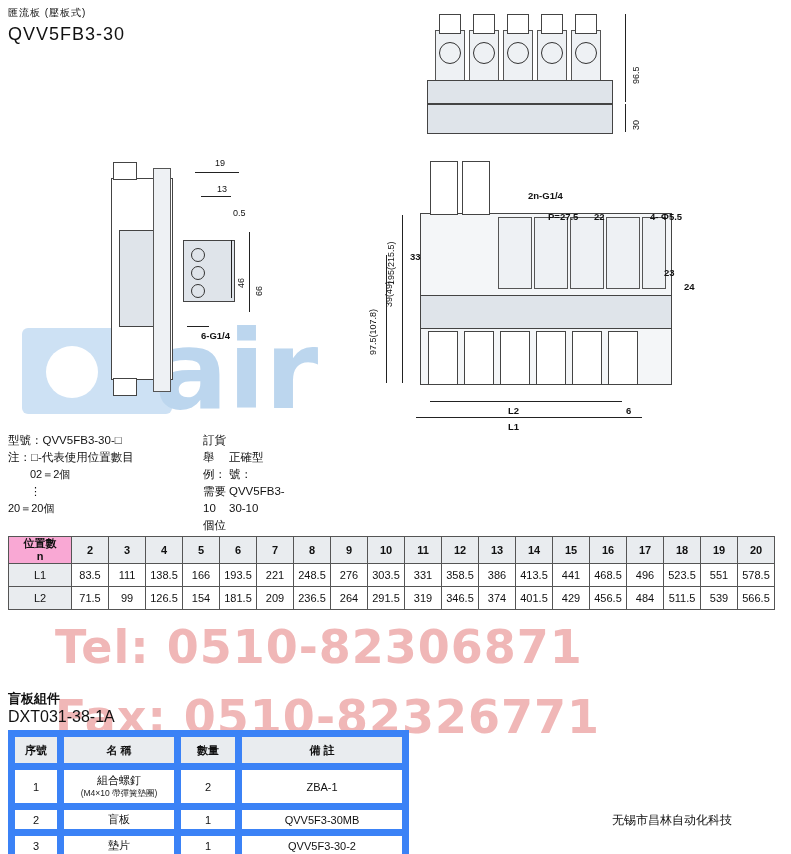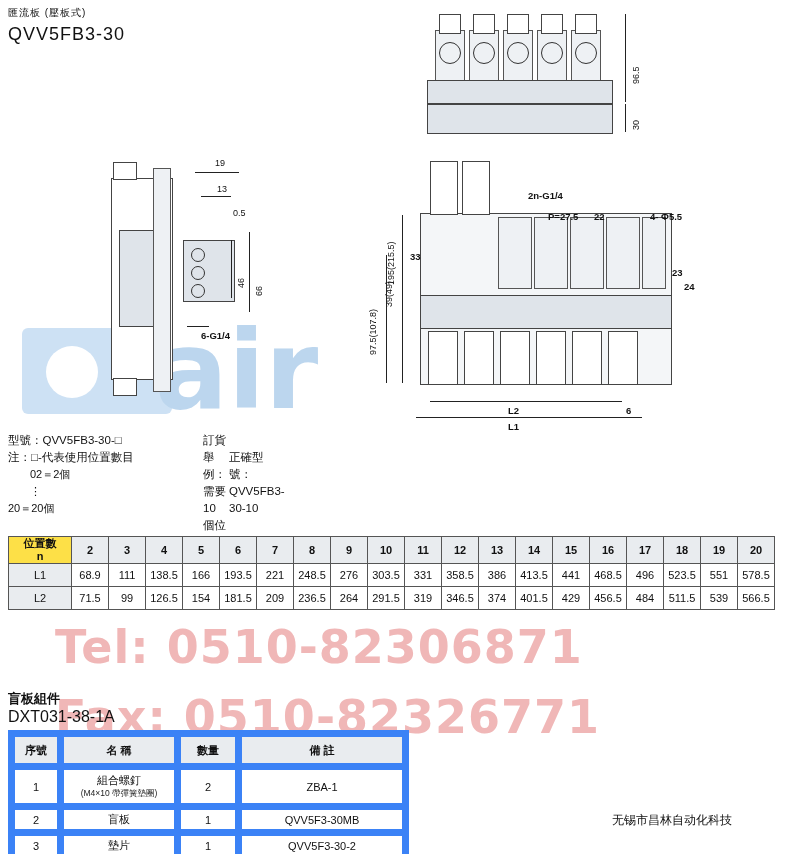--- a/index.html
+++ b/index.html
@@ -81,21 +81,21 @@
   table.tbl{border-collapse:collapse;}
   #size-table{position:absolute;left:8px;top:536px;}
   #size-table th,#size-table td{
     border:1px solid #555;
     font-size:11px;
     text-align:center;
     background:#fff;
     padding:0;
     height:22px;
   }
-  #size-table th.corner{background:#fde047;width:62px;font-size:11px;line-height:13px;}
+  #size-table th.corner{background:#f9a8d4;width:62px;font-size:11px;line-height:13px;}
   #size-table td.rowhdr{background:#e9ecef;width:62px;font-weight:normal;}
   #size-table th.num{background:#e9ecef;width:36px;font-weight:bold;}
   #size-table td.val{width:36px;}
 
   
   #bp-title{left:8px;top:690px;font-size:13px;font-weight:bold;}
   #bp-model{left:8px;top:708px;font-size:16px;}
 
   #parts-table{position:absolute;left:8px;top:730px;}
   #parts-table td,#parts-table th{
@@ -206,21 +206,21 @@
   <div class="wht abs" style="left:142px;top:176px;width:28px;height:52px;"></div>
   <div class="wht abs" style="left:178px;top:176px;width:28px;height:52px;"></div>
   <div class="wht abs" style="left:214px;top:176px;width:28px;height:52px;"></div>
   <div class="wht abs" style="left:250px;top:176px;width:28px;height:52px;"></div>
 
   <div class="label" style="left:170px;top:35px;">2n-G1/4</div>
   <div class="label" style="left:190px;top:56px;">P=27.5</div>
   <div class="label" style="left:236px;top:56px;">22</div>
   <div class="label" style="left:292px;top:56px;">4- Φ5.5</div>
   <div class="label" style="left:52px;top:96px;">33</div>
-  <div class="label" style="left:314px;top:112px;text-align:center;">23</div>
+  <div class="label" style="left:306px;top:112px;text-align:center;">23</div>
   <div class="label" style="left:326px;top:126px;">24</div>
 
   <div class="dimv" style="left:26px;top:152px;">39(49)</div>
   <div class="dimv" style="left:10px;top:200px;">97.5(107.8)</div>
   <div class="dimv" style="left:28px;top:130px;">195(215.5)</div>
 
   <div class="label" style="left:150px;top:250px;">L2</div>
   <div class="label" style="left:150px;top:266px;">L1</div>
   <div class="label" style="left:268px;top:250px;">6</div>
 
@@ -266,21 +266,21 @@
       <th class="num">16</th>
       <th class="num">17</th>
       <th class="num">18</th>
       <th class="num">19</th>
       <th class="num">20</th>
     </tr>
   </thead>
   <tbody>
     <tr>
       <td class="rowhdr">L1</td>
-      <td class="val">68.9</td>
+      <td class="val">83.5</td>
       <td class="val">111</td>
       <td class="val">138.5</td>
       <td class="val">166</td>
       <td class="val">193.5</td>
       <td class="val">221</td>
       <td class="val">248.5</td>
       <td class="val">276</td>
       <td class="val">303.5</td>
       <td class="val">331</td>
       <td class="val">358.5</td>

